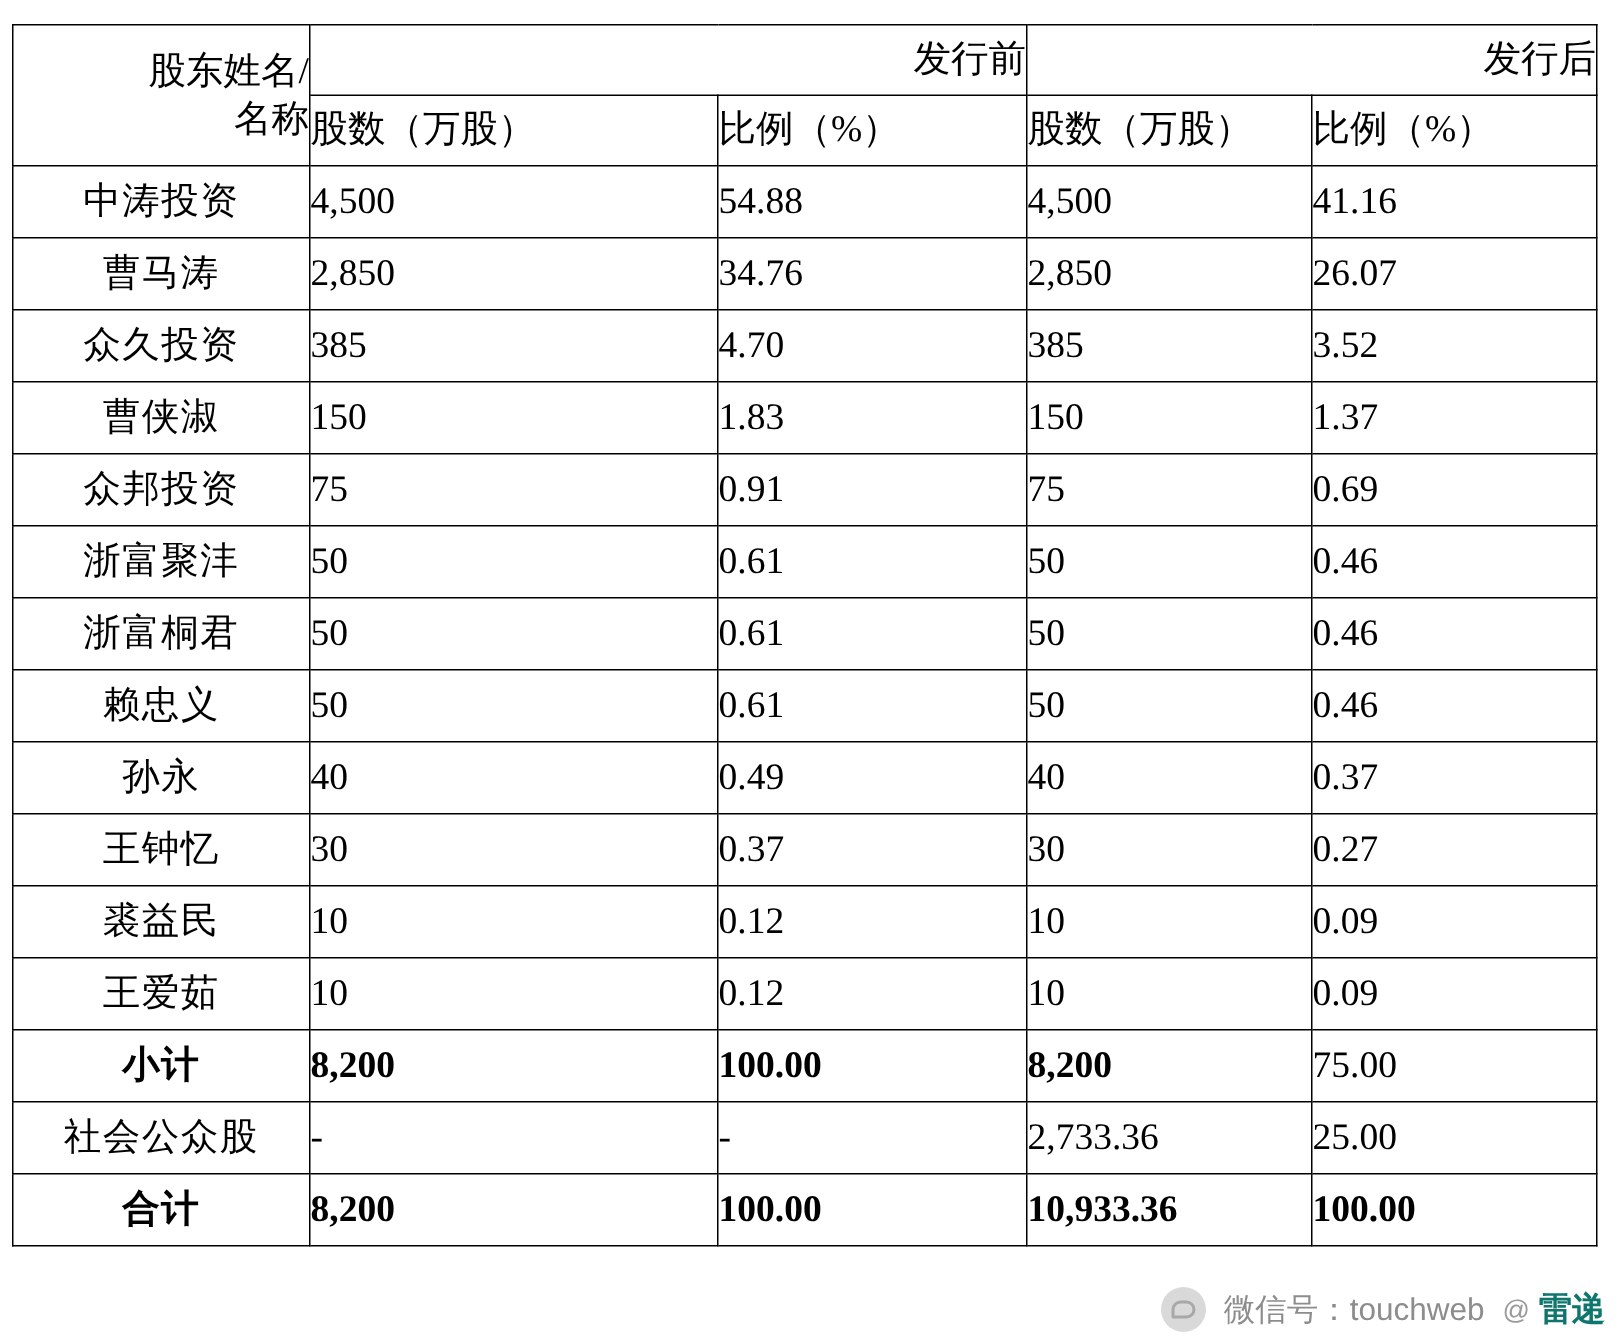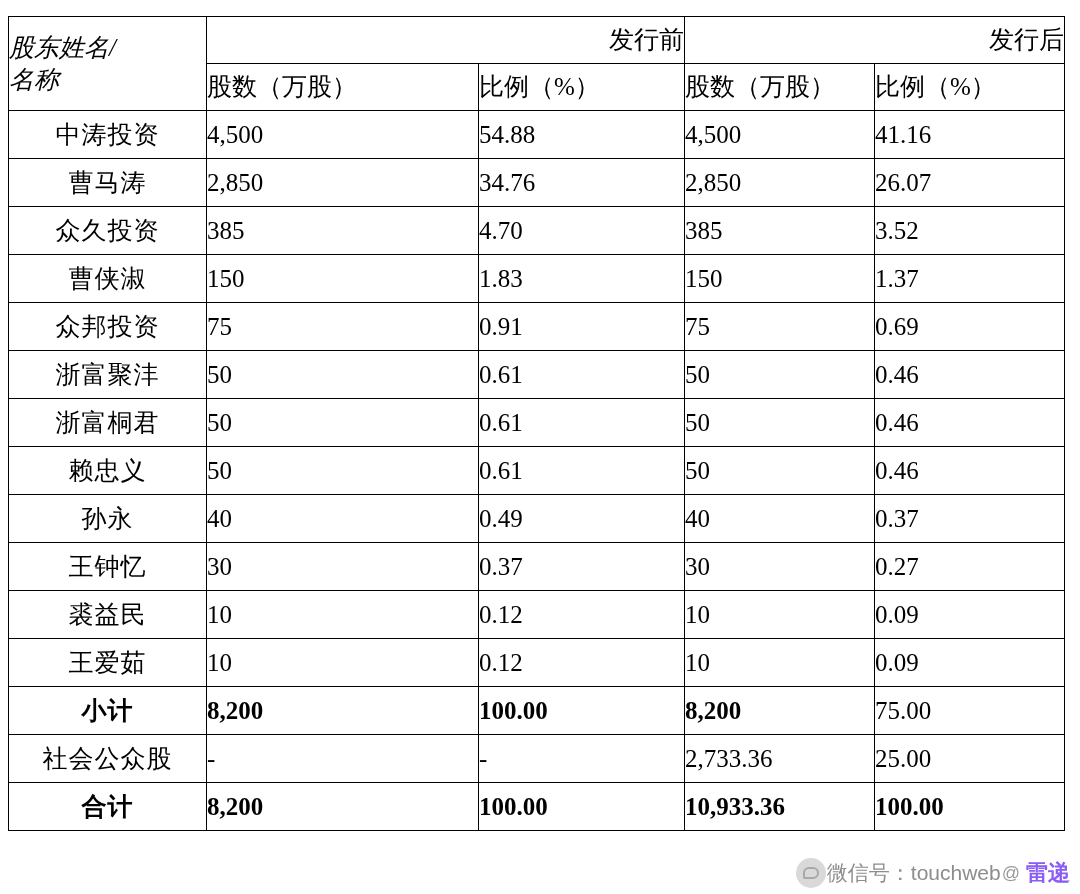--- a/index.html
+++ b/index.html
@@ -40,24 +40,23 @@
   col.c-pre-sh { width: 272px; }
   col.c-pre-pc { width: 206px; }
   col.c-post-sh{ width: 190px; }
   col.c-post-pc{ width: 190px; }
 
   .hdr-cell {
     text-align: right;
     height: 46px;
   }
   .hdr-name {
-    text-align: left;
+    text-align: right;
     padding: 6px 4px;
     line-height: 1.45;
-    font-style: italic;
   }
   .hdr-sub {
     text-align: left;
     height: 46px;
   }
   td.name {
     text-align: center;
     height: 47px;
     letter-spacing: 1px;
   }
@@ -74,21 +73,21 @@
   }
   tr.subtotal td.num-light {
     font-weight: normal;
   }
   .watermark {
     position: absolute;
     right: 10px;
     bottom: 6px;
     display: flex;
     align-items: center;
-    gap: 1px;
+    gap: 12px;
     color: #9a9a9a;
     font-family: "Liberation Sans", sans-serif;
     font-size: 21px;
     white-space: nowrap;
   }
   .wm-logo {
     width: 30px;
     height: 30px;
     border-radius: 50%;
     background: #d9d9d9;
@@ -101,21 +100,21 @@
     left: 7px;
     top: 9px;
     width: 16px;
     height: 12px;
     border: 2px solid #a8a8a8;
     border-radius: 7px 7px 7px 2px;
     box-sizing: border-box;
   }
   .wm-text { color: #8d8d8d; }
   .wm-brand {
-    color: #8b5cf6;
+    color: #0f766e;
     font-size: 22px;
     font-weight: bold;
   }
   .wm-sub {
     color: #9a9a9a;
     font-size: 18px;
   }
   .wm-right {
     display: flex;
     align-items: center;

